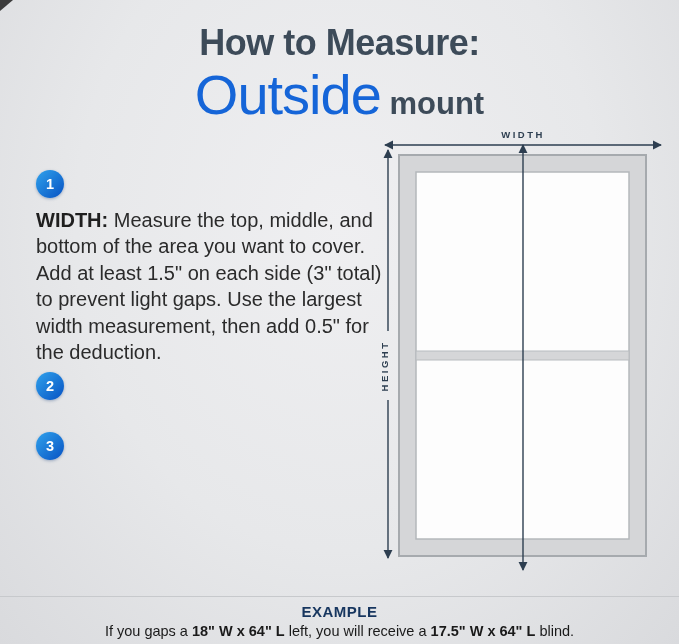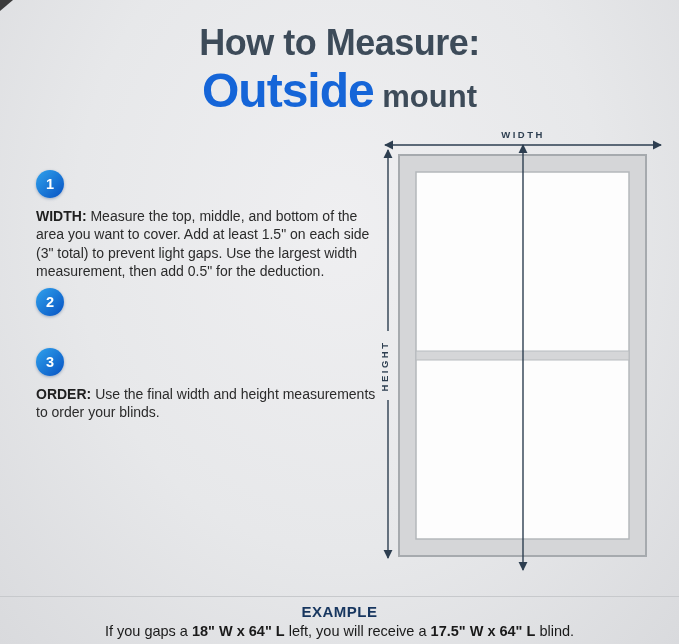--- a/index.html
+++ b/index.html
@@ -10,34 +10,34 @@
     -webkit-font-smoothing:antialiased;
   }
   .corner-mark{
     position:absolute;top:0;left:0;width:13px;height:11px;background:#3c3c3c;
     clip-path:polygon(0 0,100% 0,0 100%);
   }
   
   .header{position:absolute;top:24px;left:0;right:0;text-align:center;line-height:1.05;}
   .h-line1{font-size:36px;font-weight:700;color:var(--dark,#3d4b59);letter-spacing:-.5px;}
   .h-line2{margin-top:4px;}
-  .h-accent{font-size:48px;font-weight:700;color:var(--accent,#1565d8);letter-spacing:-1px;}
+  .h-accent{font-size:56px;font-weight:400;color:var(--accent,#1565d8);letter-spacing:-1px;}
   .h-rest{font-size:31px;font-weight:600;color:var(--dark,#3d4b59);}
   
   .steps{position:absolute;left:36px;top:170px;width:346px;}
   .step{margin-bottom:7px;}
   .step--3{margin-top:32px;}
   .badge{
     width:28px;height:28px;border-radius:50%;
     background:linear-gradient(135deg,#30a2ec 0%,#0d5ec9 85%);
     color:#fff;font-weight:700;font-size:14.5px;
     display:flex;align-items:center;justify-content:center;
     box-shadow:0 1px 3px rgba(20,60,120,.35);
   }
-  .step-text{margin:9px 0 0;font-size:14px;line-height:1.32;color:#2b2b2b;}
+  .step-text{margin:9px 0 0;font-size:20px;line-height:1.32;color:#2b2b2b;}
   .step-label{font-weight:700;color:#1f1f1f;}
   
   .diagram{position:absolute;left:376px;top:128px;width:296px;height:456px;}
   .mline{stroke:var(--line,#2d3e50);stroke-width:1.4;fill:none;}
   .mk{fill:var(--line,#2d3e50);}
   .dim-label{
     fill:var(--line,#2d3e50);font-size:9.5px;font-weight:700;letter-spacing:2.5px;
     font-family:"Liberation Sans","DejaVu Sans",sans-serif;
   }
   .win-outer{fill:#d5d6d8;stroke:#a6aaae;stroke-width:2;}
@@ -76,21 +76,20 @@
     <div class="step">
       <div class="badge">
         <span>2</span>
       </div>
     </div>
 
     <div class="step step--3">
       <div class="badge">
         <span>3</span>
       </div>
-      <p class="step-text"><span class="step-label">ORDER:</span> <span>Use the final width and height measurements to order your blinds.</span></p>
     </div>
 
   </section>
 
   <svg class="diagram" viewBox="0 0 296 456" aria-hidden="true">
     <defs>
       <marker id="arr" viewBox="0 0 10 10" refX="9" refY="5" markerWidth="6.5" markerHeight="6.5" orient="auto-start-reverse">
         <path d="M0,0 L10,5 L0,10 z" class="mk"></path>
       </marker>
     </defs>

